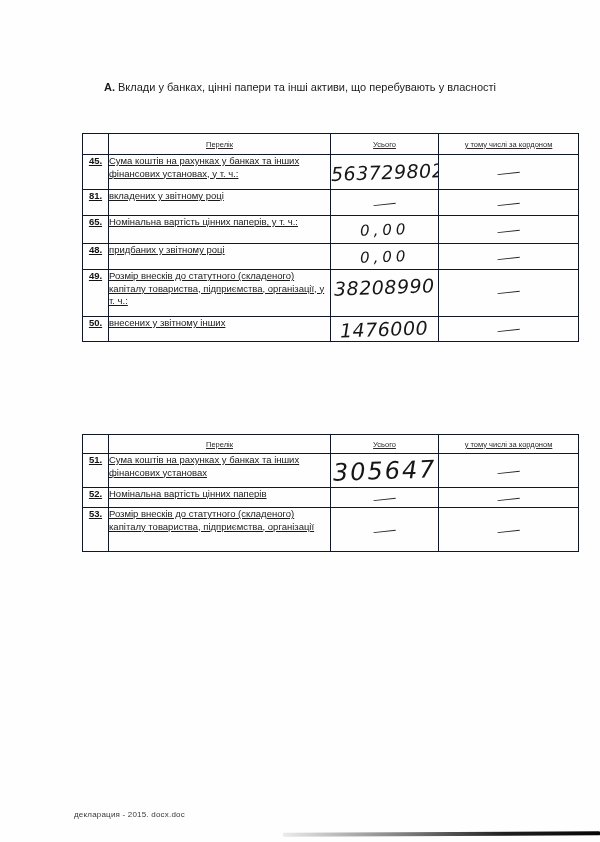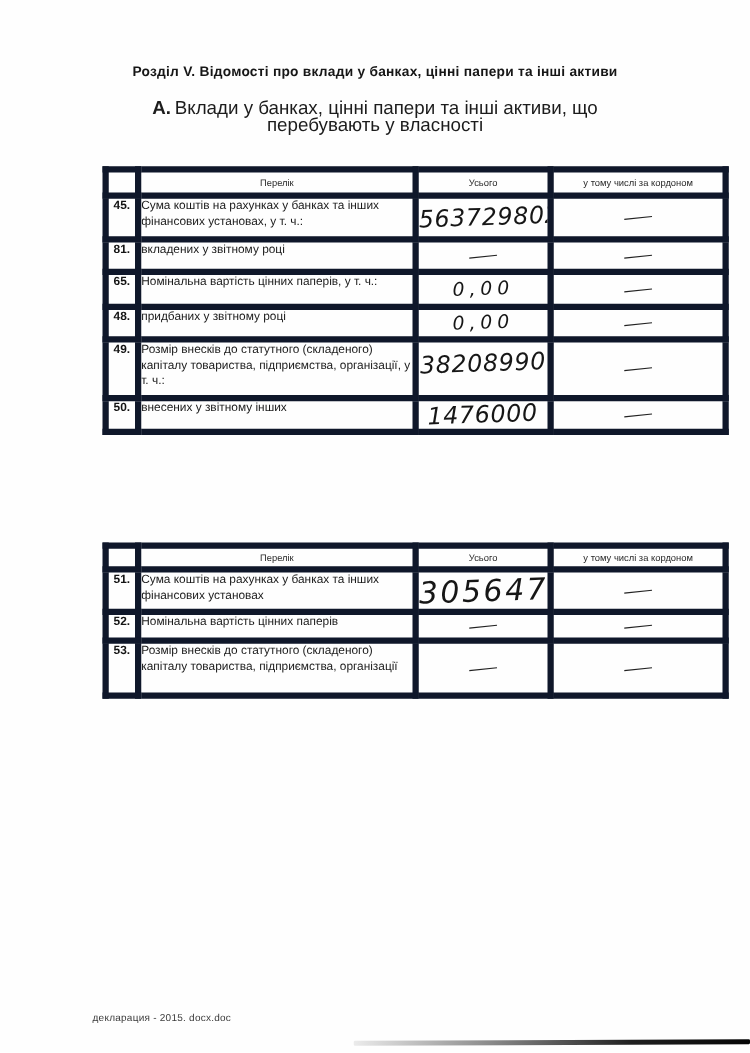--- a/index.html
+++ b/index.html
@@ -23,42 +23,43 @@
     width: 600px;
     text-align: center;
     font-size: 11px;
     font-weight: bold;
     letter-spacing: 0.2px;
     color: #161616;
   }
   .subtitle {
     position: absolute;
     text-align: center;
-    font-size: 15px;
+    font-size: 11px;
     line-height: 14px;
     color: #1c1c1c;
   }
   .subtitle-a { top: 80px; left: 80px; width: 440px; }
   .subtitle-b { top: 398px; left: 130px; width: 340px; }
   .sec-label { font-weight: bold; margin-right: 3px; }
 
   table.decl {
     position: absolute;
     left: 82px;
     border-collapse: collapse;
     table-layout: fixed;
     width: 496px;
     background: transparent;
   }
   .decl-a { top: 133px; }
   .decl-b { top: 434px; }
   table.decl td, table.decl th {
-    border: 5px solid #0f172a;
+    border: 1px solid #0f172a;
     padding: 0;
     overflow: hidden;
+    text-decoration: underline;
   }
   th.hdr {
     font-size: 7.5px;
     font-weight: normal;
     text-align: center;
     vertical-align: middle;
     color: #2a2a2a;
   }
   td.num-cell {
     font-size: 9.5px;
@@ -119,21 +120,20 @@
       #050505);
     border-radius: 1px;
     transform: rotate(-0.25deg);
   }
 </style>
 </head>
 <body>
 
 <div class="page">
 
-  <div class="doc-title">Розділ V. Відомості про вклади у банках, цінні папери та інші активи</div>
 
   <div class="subtitle subtitle-a">
     <div><span class="sec-label">А.</span><span>Вклади у банках, цінні папери та інші активи, що перебувають у власності</span></div>
   </div>
 
   <table class="decl decl-a">
     <colgroup>
         <col style="width:26px">
         <col style="width:222px">
         <col style="width:108px">

